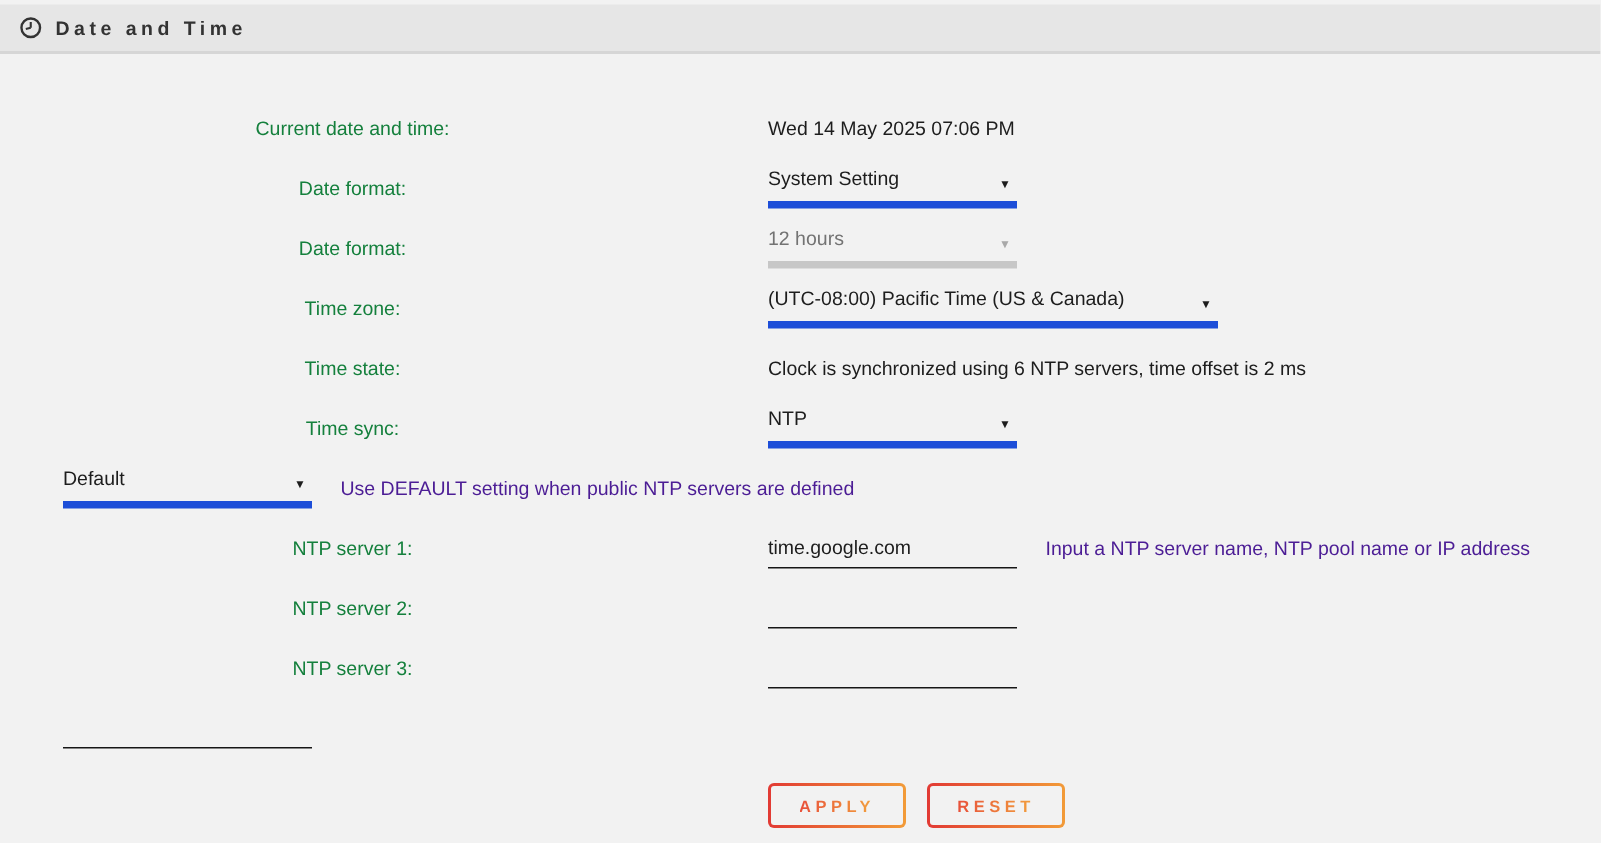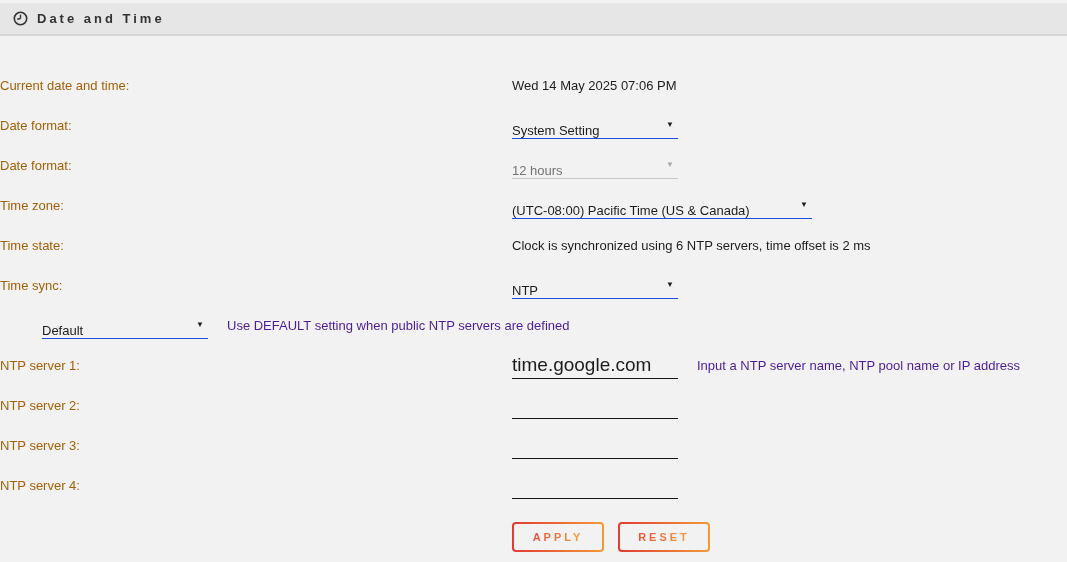--- a/index.html
+++ b/index.html
@@ -48,36 +48,36 @@
     left: 0;
     width: 1067px;
   }
   .row {
     display: flex;
     align-items: center;
     height: 40px;
   }
   .row-label {
     width: 470px;
-    text-align: left;
-    color: #a16207;
+    text-align: center;
+    color: #15803d;
     flex: none;
   }
   .static-value {
     margin-left: 42px;
     color: #1d1d1d;
   }
   .select-field {
     margin-left: 42px;
     width: 166px;
     height: 28px;
     position: relative;
-    border-bottom: 1px solid #1d4ed8;
-    display: flex;
-    align-items: flex-end;
+    border-bottom: 5px solid #1d4ed8;
+    display: flex;
+    align-items: flex-start;
     cursor: pointer;
     box-sizing: border-box;
     flex: none;
   }
   .select-field.wide { width: 300px; }
   .select-value { color: #1d1d1d; white-space: nowrap; }
   .caret {
     position: absolute;
     right: 4px;
     top: 50%;
@@ -90,21 +90,21 @@
   .select-field.disabled .select-value { color: #737373; }
   .select-field.disabled .caret { color: #a9a9a9; }
   .line-input {
     margin-left: 42px;
     width: 166px;
     height: 28px;
     border: none;
     border-bottom: 1px solid #161616;
     background: transparent;
     font-family: "Liberation Sans", sans-serif;
-    font-size: 19px;
+    font-size: 13px;
     color: #1d1d1d;
     padding: 0;
     outline: none;
     box-sizing: border-box;
     border-radius: 0;
     flex: none;
   }
   .hint {
     margin-left: 19px;
     color: #4c1d95;
@@ -229,21 +229,20 @@
       <div class="row-label">NTP server 2:</div>
       <input class="line-input" value="" style="">
     </div>
 
     <div class="row">
       <div class="row-label">NTP server 3:</div>
       <input class="line-input" value="" style="">
     </div>
 
     <div class="row">
-      <div class="row-label">NTP server 4:</div>
       <input class="line-input" value="" style="">
     </div>
 
   </div>
 
   <div class="buttons-row">
     <div class="btn">
       <span class="btn-face"><span class="btn-label">APPLY</span></span>
     </div>
     <div class="btn">

